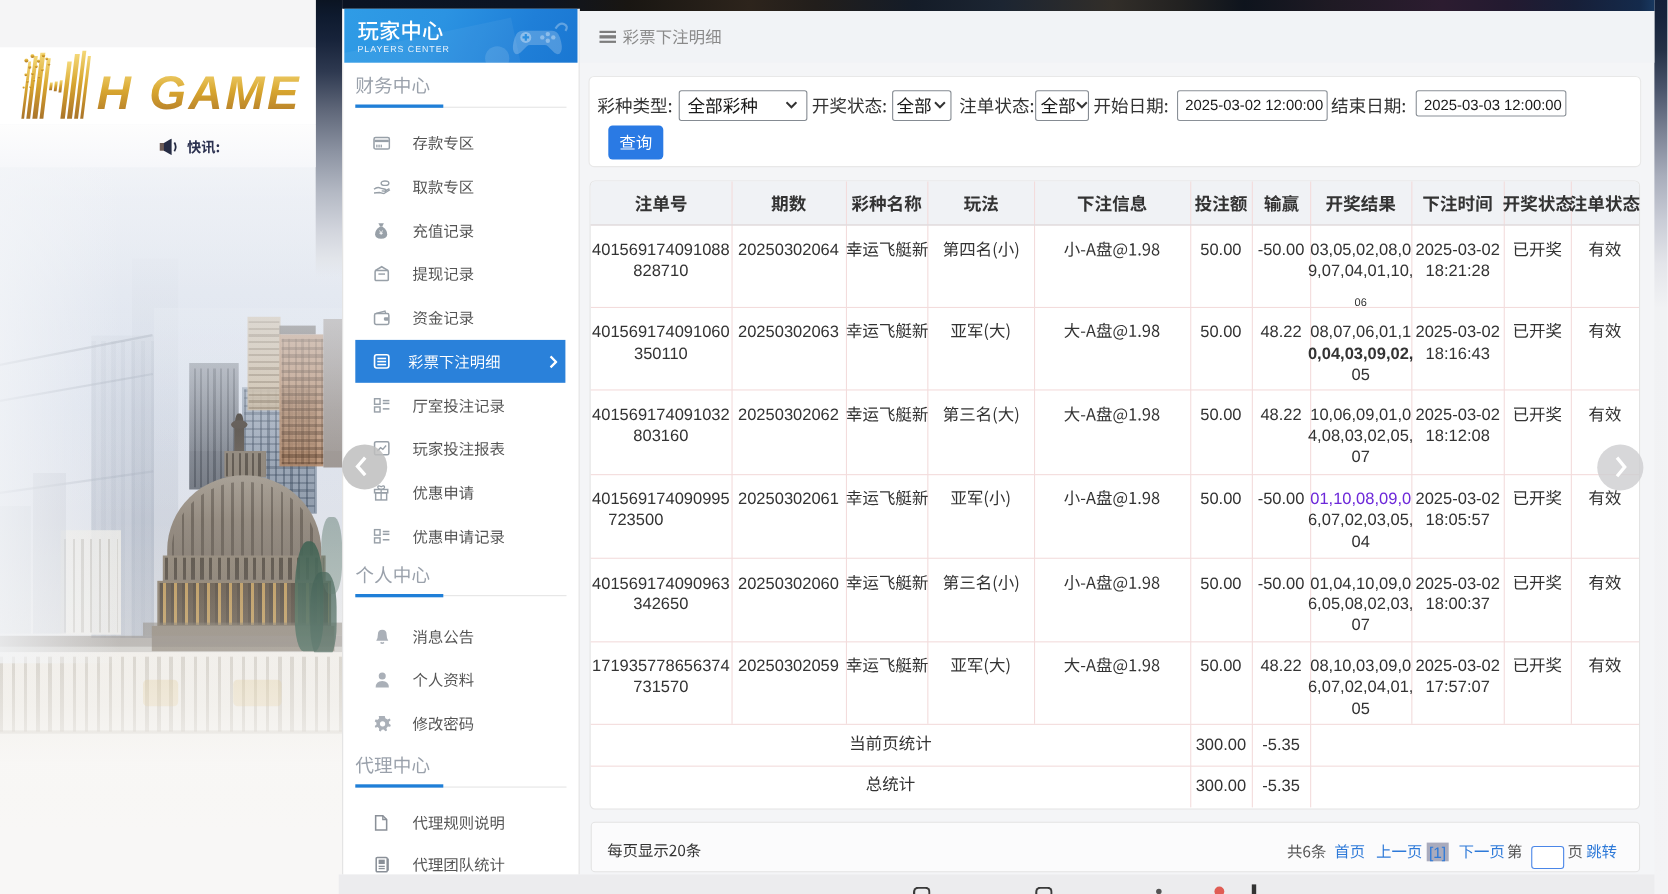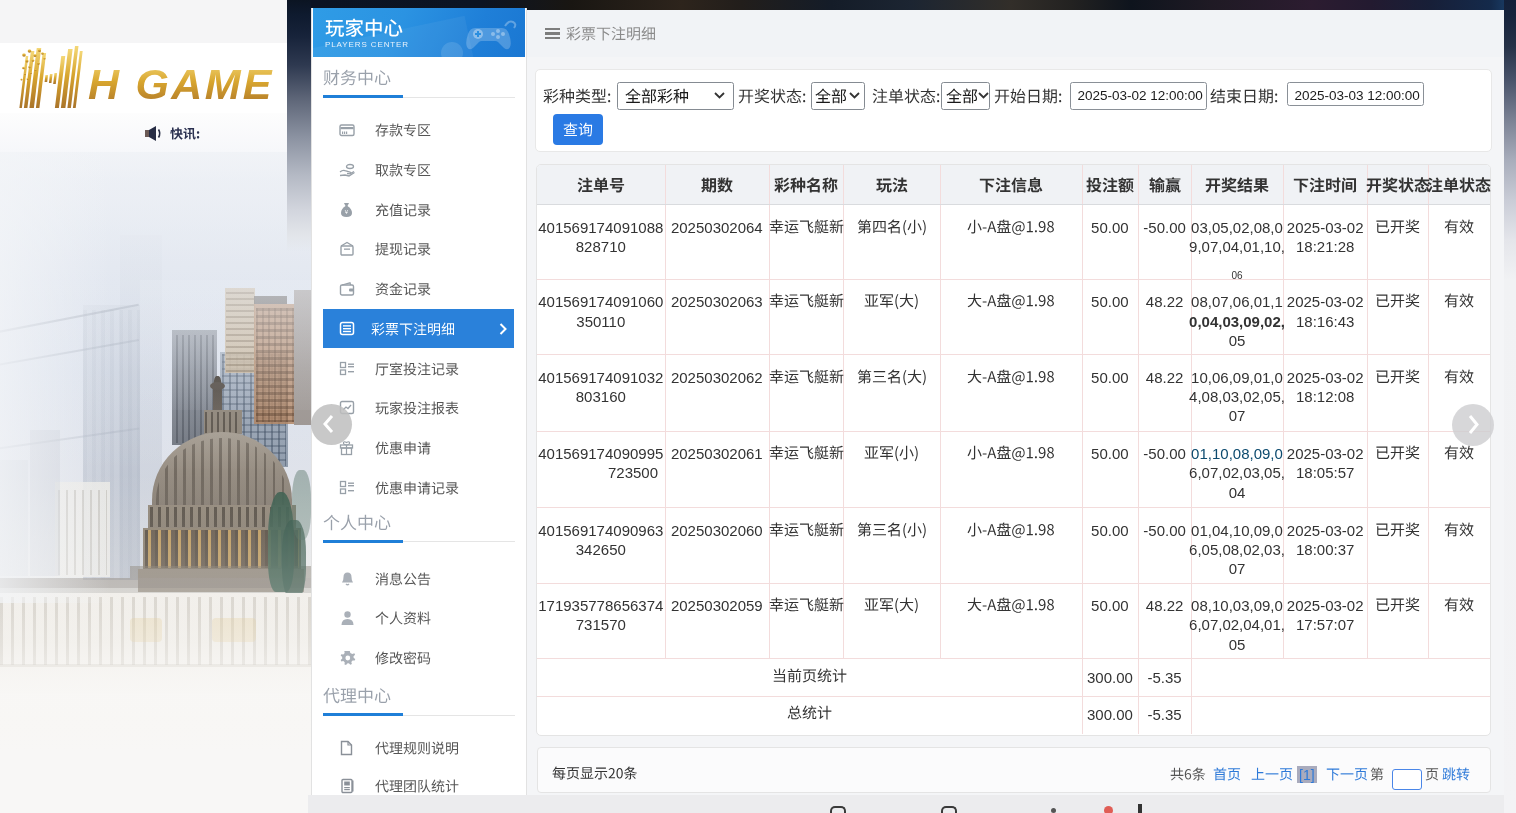--- a/index.html
+++ b/index.html
@@ -908,21 +908,21 @@
         <use href="#r14146" x="2000"></use>
       </g>
     </svg></div>
 <div class="a" style="left:1443.8px;top:368.9px;line-height:0"><svg width="30.0" height="15" viewBox="0 -880 2000 1000" style="overflow:visible">
       <g transform="scale(1,-1)" fill="#333">
         <use href="#r20695"></use>
         <use href="#r19934" x="1000"></use>
       </g>
     </svg></div>
 <div class="a" style="left:600.8px;top:445.2px;font-size:15px;color:#333;font-weight:400;white-space:nowrap;transform:translateX(-50%);">401569174090995</div>
-<div class="a" style="left:633px;top:464.4px;font-size:15px;color:#333;font-weight:400;white-space:nowrap;transform:translateX(-50%);">723500</div>
+<div class="a" style="left:578px;top:464.4px;font-size:15px;color:#333;font-weight:400;white-space:nowrap;transform:translateX(-50%);">723500</div>
 <div class="a" style="left:716.8px;top:445.2px;font-size:15px;color:#333;font-weight:400;white-space:nowrap;transform:translateX(-50%);">20250302061</div>
 <div class="a" style="left:768.5px;top:445.2px;line-height:0"><svg width="75.0" height="15" viewBox="0 -880 5000 1000" style="overflow:visible">
       <g transform="scale(1,-1)" fill="#333">
         <use href="#r16863"></use>
         <use href="#r40097" x="1000"></use>
         <use href="#r44302" x="2000"></use>
         <use href="#r33498" x="3000"></use>
         <use href="#r20109" x="4000"></use>
       </g>
     </svg></div>
@@ -943,21 +943,21 @@
         <use href="#r27828" x="1955"></use>
         <use href="#r00033" x="2955"></use>
         <use href="#r00018" x="3901"></use>
         <use href="#r00015" x="4456"></use>
         <use href="#r00026" x="4734"></use>
         <use href="#r00025" x="5289"></use>
       </g>
     </svg></div>
 <div class="a" style="left:1109.9px;top:445.2px;font-size:15px;color:#333;font-weight:400;white-space:nowrap;transform:translateX(-50%);">50.00</div>
 <div class="a" style="left:1164.6px;top:445.2px;font-size:15px;color:#333;font-weight:400;white-space:nowrap;transform:translateX(-50%);">-50.00</div>
-<div class="a" style="left:1237.0px;top:445.2px;font-size:15px;color:#0c4a6e;font-weight:400;white-space:nowrap;transform:translateX(-50%);">01,10,08,09,0</div>
+<div class="a" style="left:1237.0px;top:445.2px;font-size:15px;color:#6d28d9;font-weight:400;white-space:nowrap;transform:translateX(-50%);">01,10,08,09,0</div>
 <div class="a" style="left:1237.0px;top:464.4px;font-size:15px;color:#333;font-weight:400;white-space:nowrap;transform:translateX(-50%);">6,07,02,03,05,</div>
 <div class="a" style="left:1237.0px;top:483.6px;font-size:15px;color:#333;font-weight:400;white-space:nowrap;transform:translateX(-50%);text-align:center;">04</div>
 <div class="a" style="left:1325.2px;top:445.2px;font-size:15px;color:#333;font-weight:400;white-space:nowrap;transform:translateX(-50%);">2025-03-02</div>
 <div class="a" style="left:1325.2px;top:464.4px;font-size:15px;color:#333;font-weight:400;white-space:nowrap;transform:translateX(-50%);">18:05:57</div>
 <div class="a" style="left:1375.0px;top:445.2px;line-height:0"><svg width="45.0" height="15" viewBox="0 -880 3000 1000" style="overflow:visible">
       <g transform="scale(1,-1)" fill="#333">
         <use href="#r16662"></use>
         <use href="#r17135" x="1000"></use>
         <use href="#r14146" x="2000"></use>
       </g>

